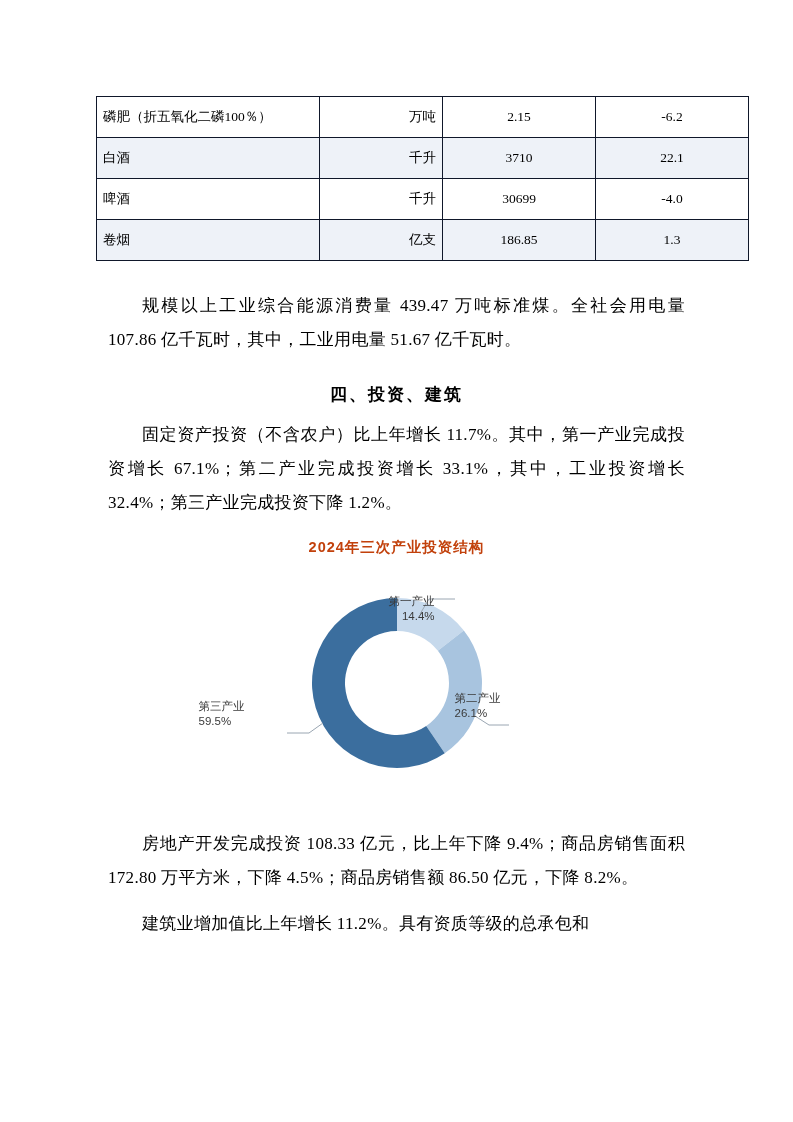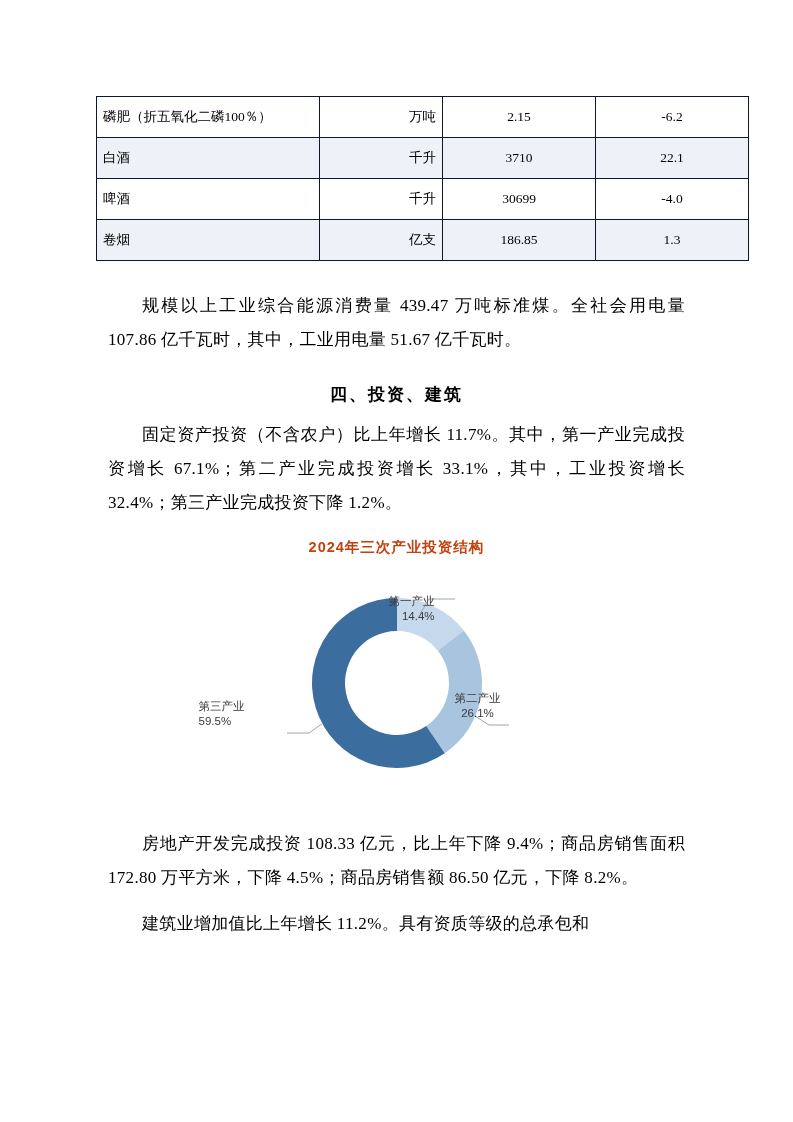--- a/index.html
+++ b/index.html
@@ -97,21 +97,21 @@
   .chart-label {
     position: absolute;
     font-family: "Liberation Sans", sans-serif;
     font-size: 11.5px;
     color: #3a3a3a;
     line-height: 15px;
     white-space: nowrap;
   }
   .chart-label .pct { display: block; }
   .lbl-1 { left: 252px; top: 18px; text-align: right; margin-top: 13px; }
-  .lbl-2 { left: 318px; top: 128px; text-align: center; }
+  .lbl-2 { left: 318px; top: 128px; text-align: left; }
   .lbl-3 { left: 62px;  top: 136px; text-align: left; }
 </style>
 </head>
 <body>
 
 <div class="page">
 
   <table class="data-table">
     <tbody>
       <tr>

